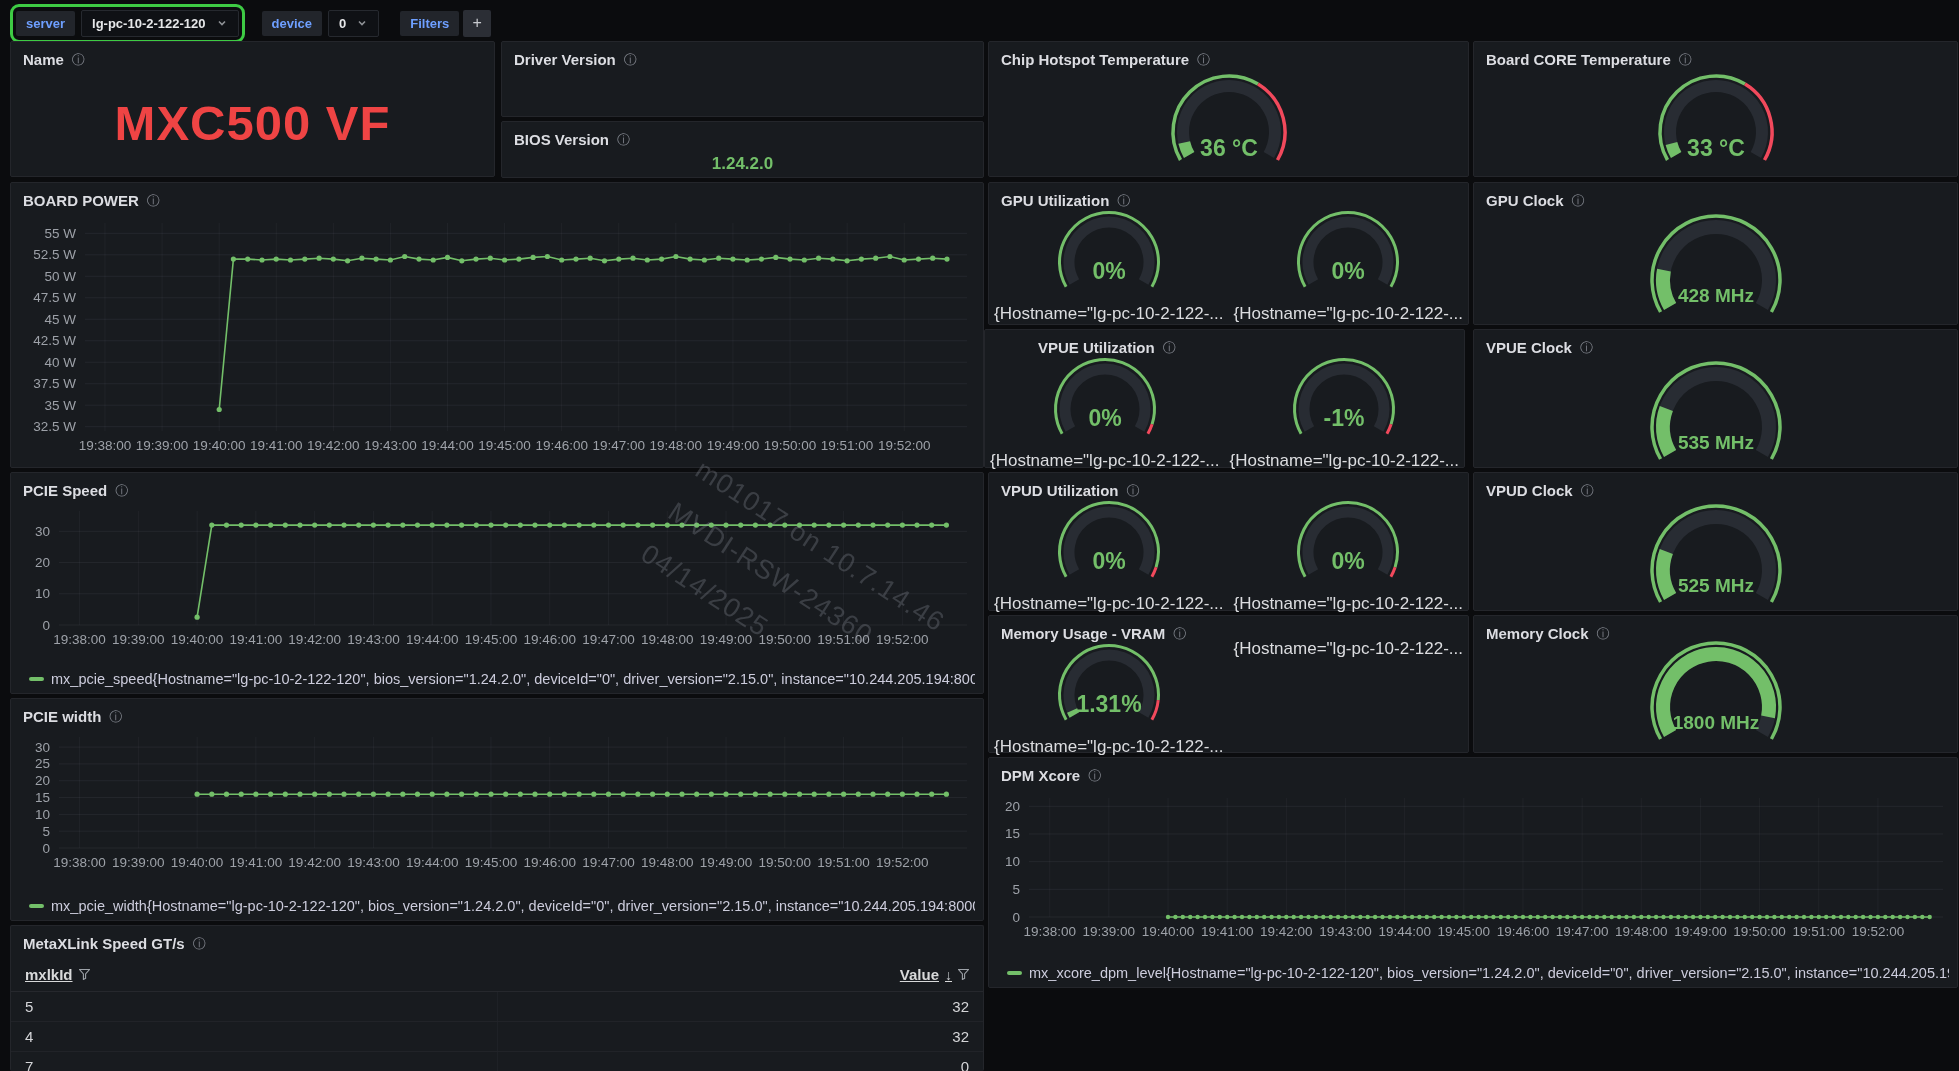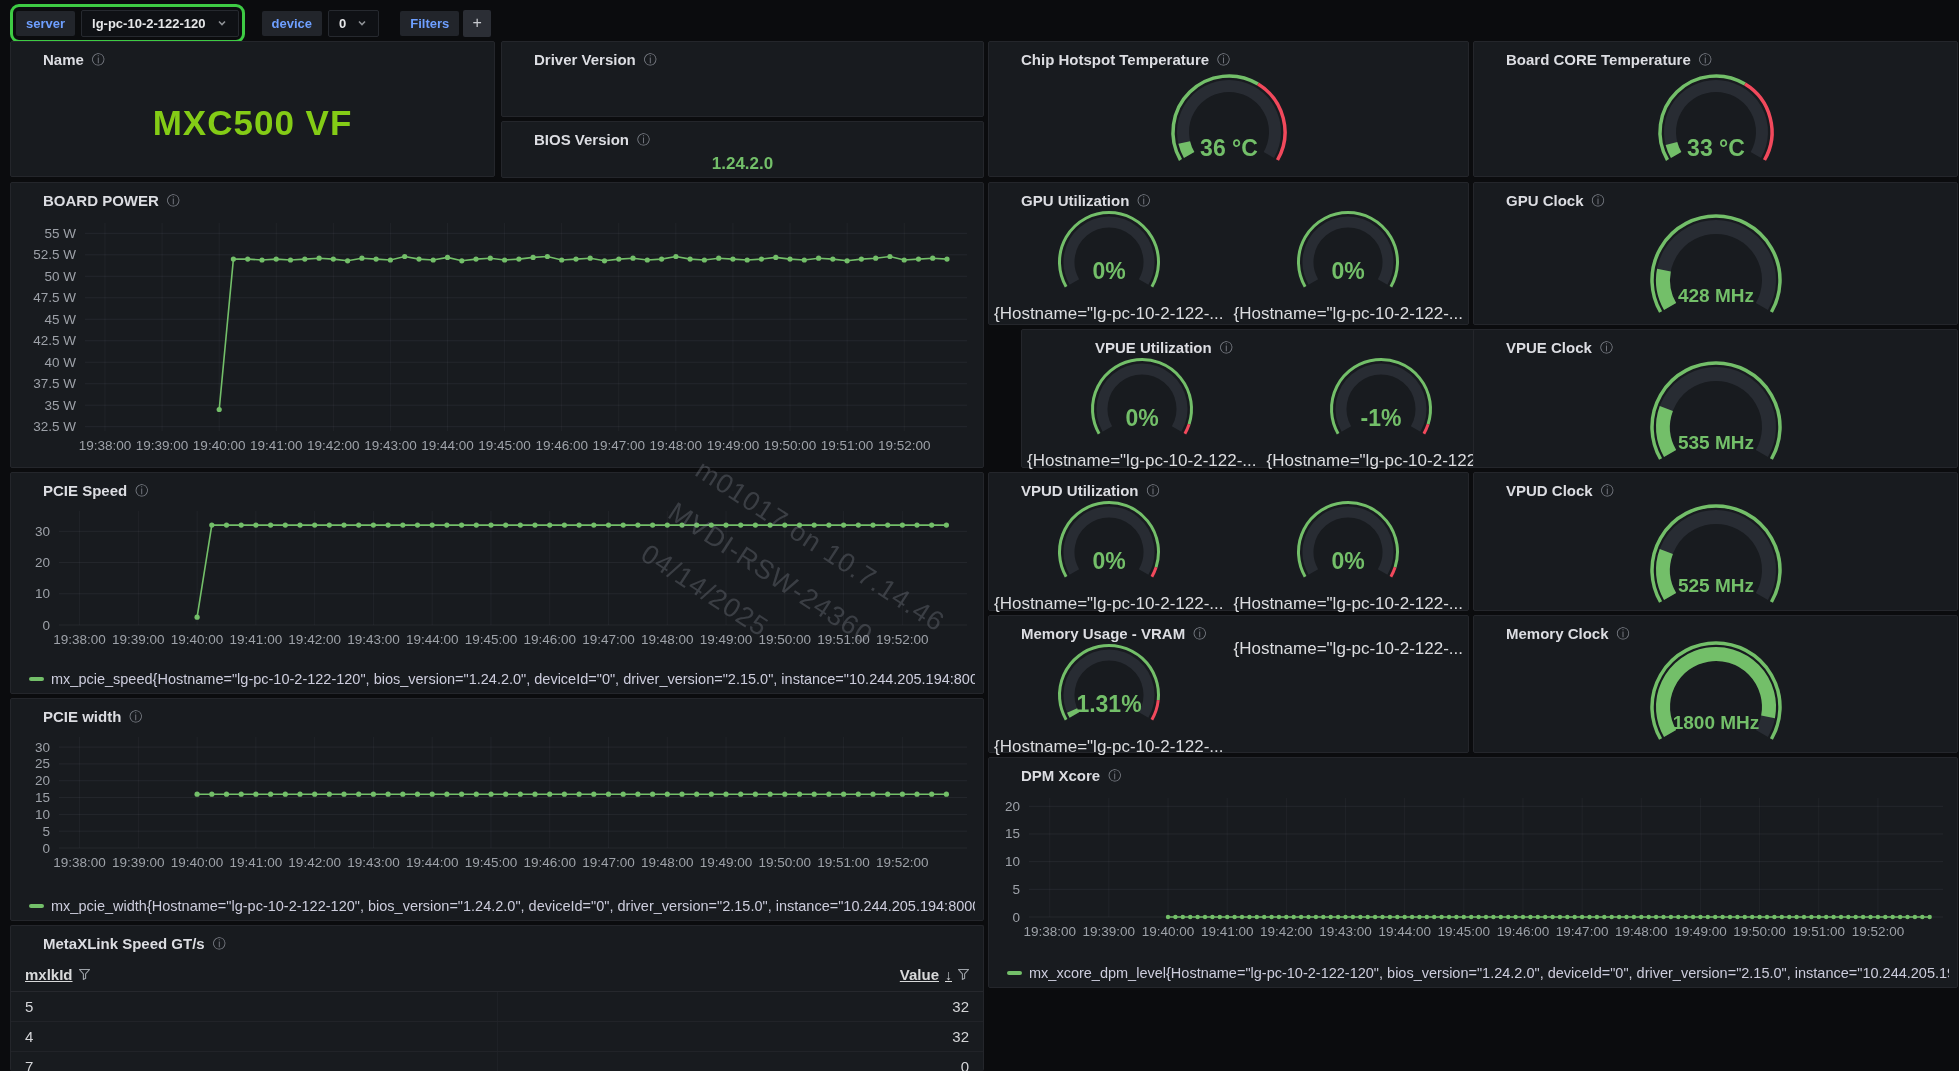--- a/index.html
+++ b/index.html
@@ -11,25 +11,25 @@
   .var-group{display:flex;align-items:center;gap:6px;padding:3px;}
   .var-group.highlight{border:3px solid #3ecb44;border-radius:9px;}
   .chip{background:#22252b;color:#6e9fff;font-size:13px;font-weight:600;padding:5px 10px;border-radius:2px;white-space:nowrap;}
   .chip.value{background:#0f1115;color:#e6e7e9;display:flex;align-items:center;gap:10px;border:1px solid #26292f;font-weight:600;}
   .chev{display:inline-flex;align-items:center;}
   .plus-btn{background:#2b2e35;color:#c9cbd0;width:28px;height:27px;border-radius:2px;font-size:16px;display:flex;align-items:center;justify-content:center;}
 
   
   .panel{position:absolute;background:#181b1f;border:1px solid #24262b;border-radius:2px;box-sizing:border-box;}
   .panel-title-row{display:flex;align-items:center;gap:8px;padding:7px 12px 0 12px;height:21px;}
-  .panel-title{font-size:15px;font-weight:600;color:#dcdde2;white-space:nowrap;margin-left:20px;}
+  .panel-title{font-size:15px;font-weight:600;color:#dcdde2;white-space:nowrap;}
   .info-icon{font-size:13px;color:#7e828a;line-height:1;}
 
   .big-name{position:absolute;top:81px;left:0;right:0;transform:translateY(-50%);text-align:center;
-    font-size:35px;font-weight:600;color:#84cc16;letter-spacing:1px;}
+    font-size:49px;font-weight:600;color:#ef4444;letter-spacing:1px;}
   .stat-value-lg{position:absolute;top:50px;left:0;right:0;transform:translateY(-50%);text-align:center;
     font-size:26px;font-weight:600;color:#73bf69;}
   .stat-value-sm{position:absolute;top:42px;left:0;right:0;transform:translateY(-50%);text-align:center;
     font-size:17px;font-weight:600;color:#73bf69;}
 
   .gauge{position:absolute;}
   .gauge.center{left:50%;transform:translateX(-50%);top:28px;}
   .gauge-pair{position:absolute;top:26px;left:0;right:0;bottom:2px;display:flex;}
   .gauge-cell{width:50%;display:flex;flex-direction:column;align-items:center;}
   .gauge-cell .gauge{position:relative;}
@@ -280,21 +280,21 @@
         <span class="info-icon">ⓘ</span>
       </div>
     <div class="gauge center"><svg width="180" height="124" viewBox="0 0 180 124">
           <path d="M 44.10 95.50 A 53 53 0 1 1 135.90 95.50" stroke="#282c33" stroke-width="14" fill="none"></path>
           <path d="M 34.57 101.00 A 64 64 0 1 1 145.43 101.00" stroke="#73bf69" stroke-width="3.5" fill="none"></path>
           <path d="M 44.10 95.50 A 53 53 0 0 1 37.94 59.07" stroke="#73bf69" stroke-width="14" fill="none" stroke-linecap="butt"></path>
           <text x="90" y="91" text-anchor="middle" fill="#73bf69" font-size="19" font-weight="600" font-family="&quot;Liberation Sans&quot;,sans-serif">428 MHz</text>
         </svg></div>
   </div>
 
-  <div class="panel" style="left:1021px;top:329px;width:481px;height:139px;padding-left:41px;">
+  <div class="panel" style="left:984px;top:329px;width:481px;height:139px;padding-left:41px;">
     <div class="panel-title-row">
         <span class="panel-title">VPUE Utilization</span>
         <span class="info-icon">ⓘ</span>
       </div>
     <div class="gauge-pair">
       <div class="gauge-cell">
           <div class="gauge"><svg width="150" height="94" viewBox="0 0 150 94">
               <path d="M 40.36 73.00 A 40 40 0 1 1 109.64 73.00" stroke="#282c33" stroke-width="11" fill="none"></path>
               <path d="M 32.13 77.75 A 49.5 49.5 0 1 1 122.08 68.30" stroke="#73bf69" stroke-width="3" fill="none"></path>
               <path d="M 122.08 68.30 A 49.5 49.5 0 0 1 117.87 77.75" stroke="#f2495c" stroke-width="3" fill="none"></path>

